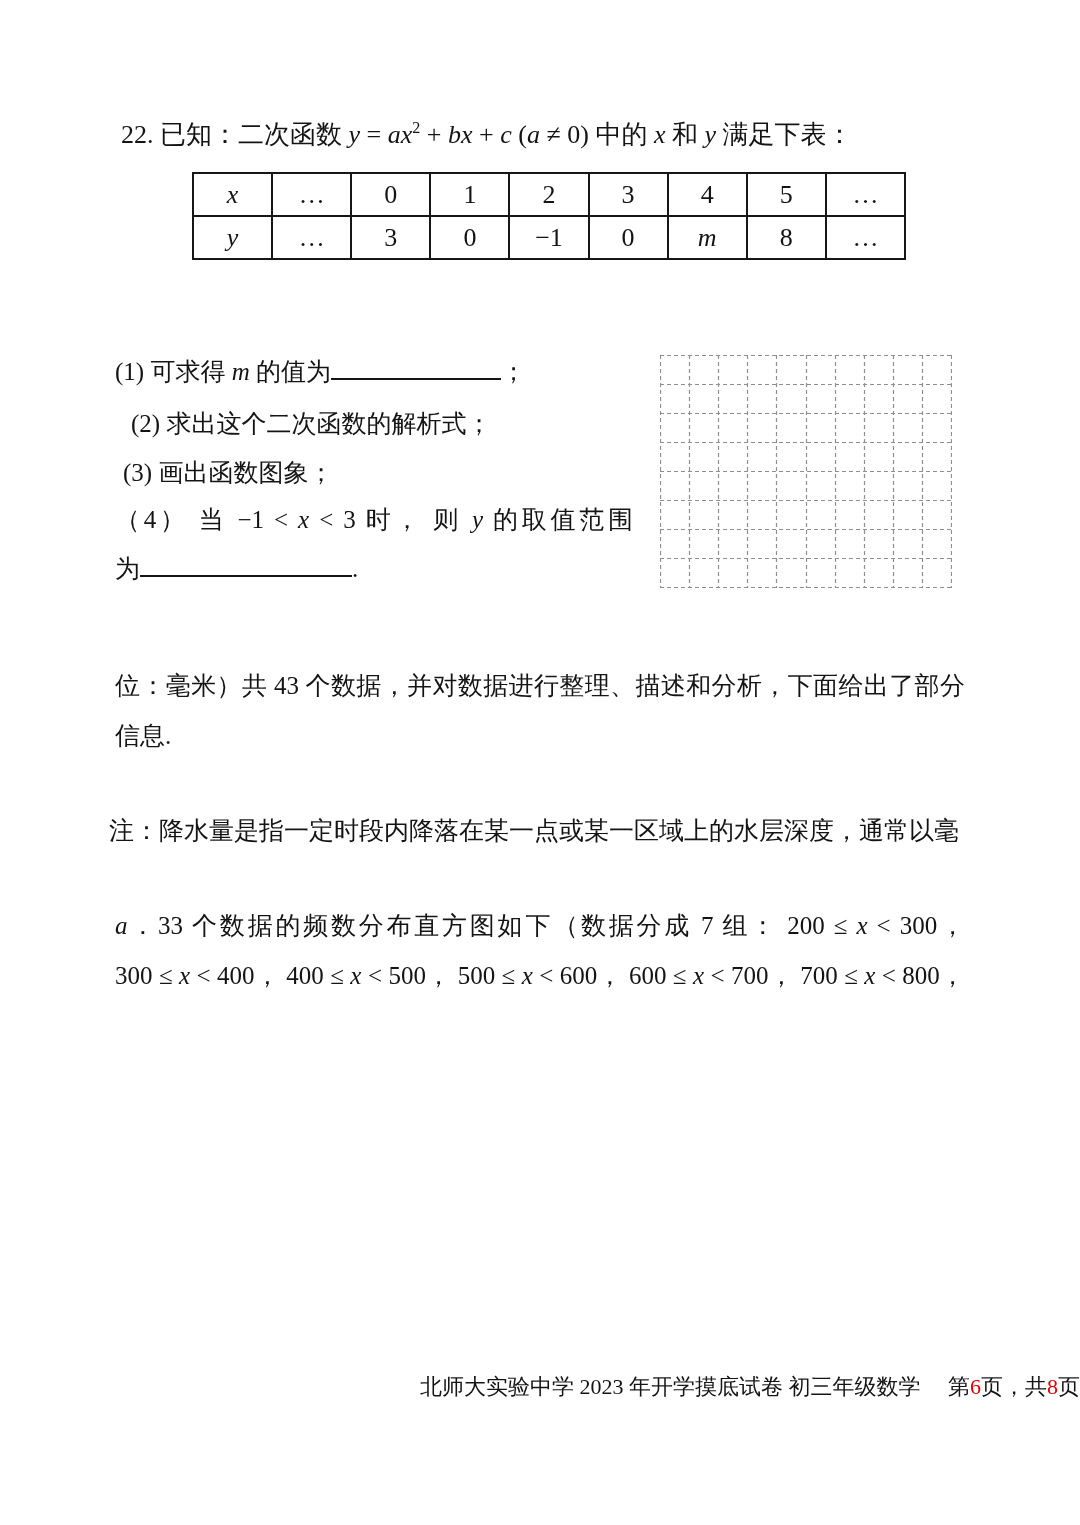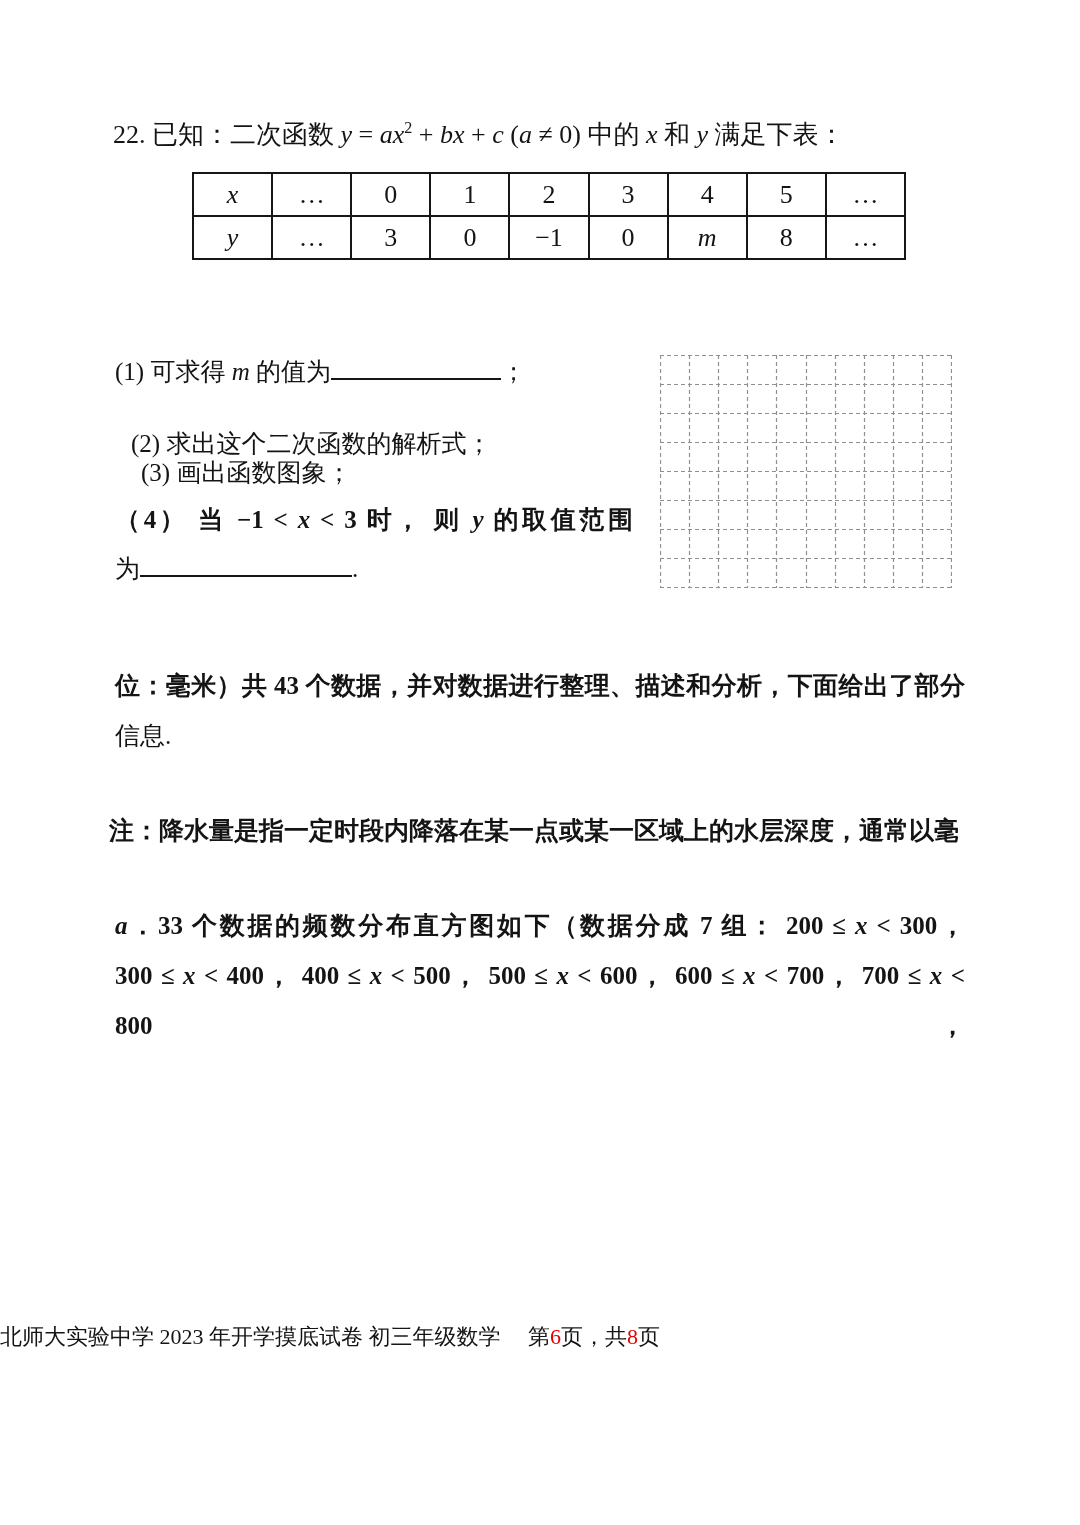--- a/index.html
+++ b/index.html
@@ -5,41 +5,41 @@
   html,body{margin:0;padding:0;}
   body{
     width:1080px;height:1525px;background:#ffffff;position:relative;
     font-family:"Liberation Serif","DejaVu Serif",serif;
     color:#141414;overflow:hidden;
   }
   .abs{position:absolute;}
   .line{font-size:25px;line-height:40px;white-space:nowrap;}
   .para{width:850px;font-size:25px;}
   .para .tl{display:block;height:50px;line-height:50px;overflow:visible;}
-  .just{text-align:justify;text-align-last:justify;font-weight:bold;}
+  .just{text-align:justify;text-align-last:justify;}
   .s-it{font-style:italic;}
   .s-up{font-style:normal;}
   .s-sup{font-size:0.62em;vertical-align:super;line-height:0;}
   .s-red{color:#e60000;}
   .s-blank{display:inline-block;border-bottom:2px solid #151515;height:1.02em;vertical-align:baseline;}
-  .q22-title{left:113px;top:114px;font-size:26px;line-height:42px;white-space:nowrap;text-align:right;}
+  .q22-title{left:121px;top:114px;font-size:26px;line-height:42px;white-space:nowrap;text-align:right;}
   .q22-table{left:192px;top:172px;width:714px;border-collapse:collapse;table-layout:fixed;
     border:2.5px solid #161616;}
   .q22-table td{border:2px solid #161616;height:41px;text-align:center;
     font-size:26px;padding:0;}
   .p1{left:115px;top:352px;}
-  .p2{left:131px;top:424px;}
-  .p3{left:141px;top:453px;}
+  .p2{left:131px;top:404px;}
+  .p3{left:123px;top:453px;}
   .p4{left:115px;top:500px;width:518px;white-space:normal;}
   .p4b{left:115px;top:549px;}
   .grid-box{left:660px;top:355px;}
   .q23-intro{left:115px;top:661px;}
   .q23-note{left:109px;top:806px;}
   .q23-a{left:115px;top:901px;}
-  .footer{left:0;top:1322px;width:1080px;text-align:left;font-size:22px;line-height:30px;}
+  .footer{left:0;top:1372px;width:1080px;text-align:right;font-size:22px;line-height:30px;}
 </style>
 </head>
 <body>
 
 <div class="abs q22-title"><span>22. 已知：二次函数 </span><span class="s-it">y</span><span class="s-up"> = </span><span class="s-it">ax</span><span class="s-sup">2</span><span class="s-up"> + </span><span class="s-it">bx</span><span class="s-up"> + </span><span class="s-it">c</span><span class="s-up"> (</span><span class="s-it">a</span><span class="s-up"> ≠ 0) </span><span>中的 </span><span class="s-it">x</span><span> 和 </span><span class="s-it">y</span><span> 满足下表：</span></div>
 
 <table class="abs q22-table">
   <tbody>
     <tr>
         <td class="s-it">x</td>

